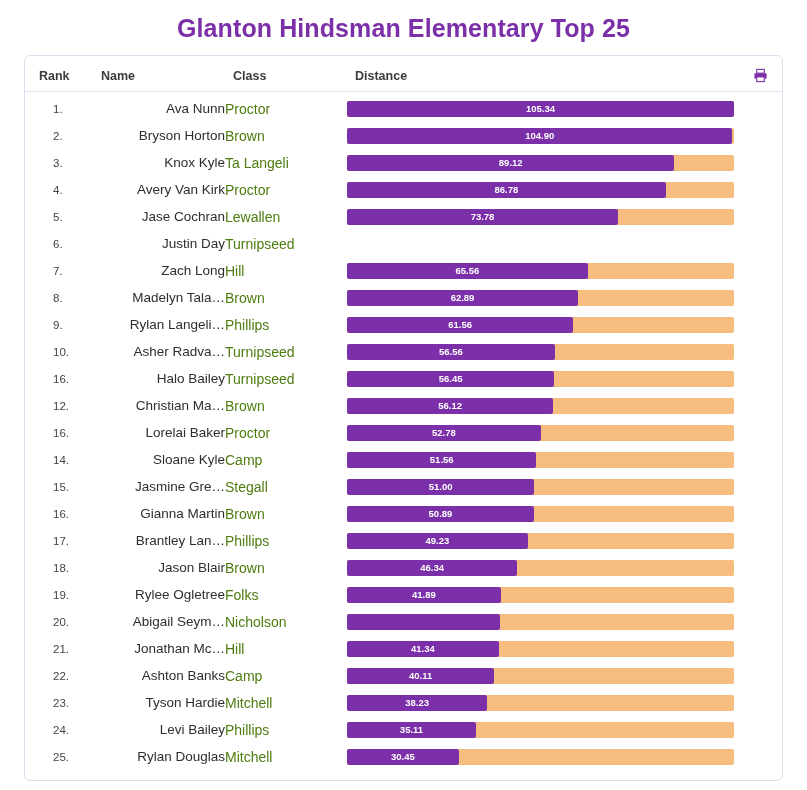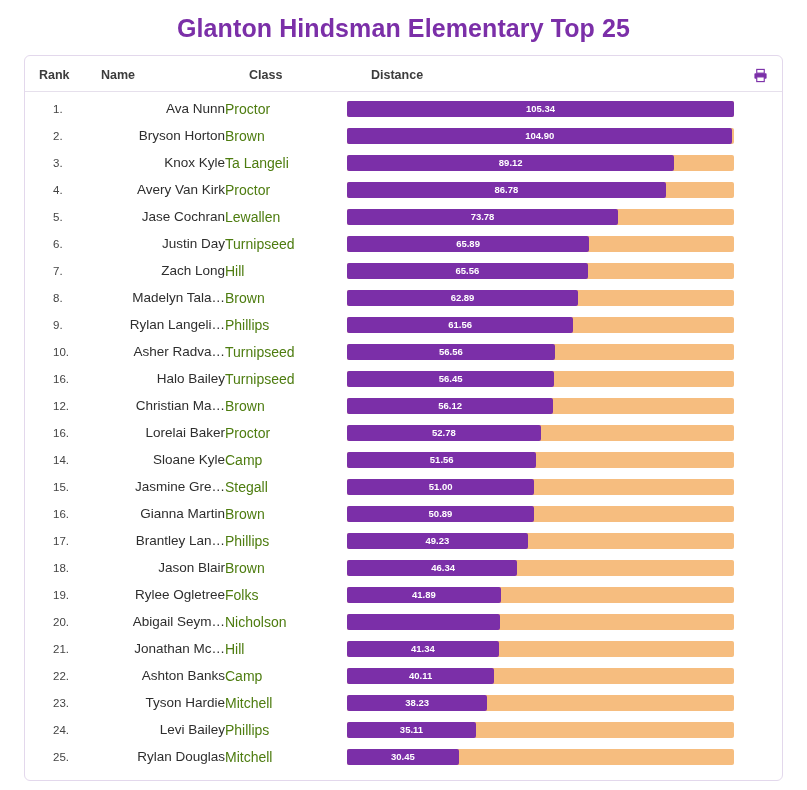--- a/index.html
+++ b/index.html
@@ -30,26 +30,27 @@
   .card {
     margin: 0 24px;
     border: 1px solid #e3d8ec;
     border-radius: 6px;
     background: #ffffff;
     box-sizing: border-box;
     padding: 0;
   }
   .table-head {
     display: flex;
+    align-items: center;
     padding: 12px 14px 8px 14px;
     border-bottom: 1px solid #e6e0ec;
     box-sizing: border-box;
   }
   .col-rank { width: 62px; flex: none; }
-  .col-name { width: 148px; flex: none; }
+  .col-name { width: 132px; flex: none; }
   .col-class { width: 122px; flex: none; }
   .col-dist  { flex: 1 1 auto; }
   .th {
     font-size: 12.5px;
     color: #3c3c3c;
     font-weight: bold;
   }
   .print-cell {
     width: 34px;
     flex: none;
@@ -195,25 +196,20 @@
             <div class="bar-track"></div>
             <div class="bar-fill" style="width: 70.0399%;"></div>
             <div class="bar-value" style="left: 35.0199%;">73.78</div>
           </div>
           <div class="print-cell"></div>
         </div>
         <div class="row">
           <div class="rank">6.</div>
           <div class="name">Justin Day</div>
           <div class="klass">Turnipseed</div>
-          <div class="bar-cell">
-            <div class="bar-track"></div>
-            <div class="bar-fill" style="width: 62.5498%;"></div>
-            <div class="bar-value" style="left: 31.2749%;">65.89</div>
-          </div>
           <div class="print-cell"></div>
         </div>
         <div class="row">
           <div class="rank">7.</div>
           <div class="name">Zach Long</div>
           <div class="klass">Hill</div>
           <div class="bar-cell">
             <div class="bar-track"></div>
             <div class="bar-fill" style="width: 62.2366%;"></div>
             <div class="bar-value" style="left: 31.1183%;">65.56</div>
@@ -330,21 +326,21 @@
           </div>
           <div class="print-cell"></div>
         </div>
         <div class="row">
           <div class="rank">18.</div>
           <div class="name">Jason Blair</div>
           <div class="klass">Brown</div>
           <div class="bar-cell">
             <div class="bar-track"></div>
             <div class="bar-fill" style="width: 43.9909%;"></div>
-            <div class="bar-value" style="left: 21.9954%; margin-left: 11px;">46.34</div>
+            <div class="bar-value" style="left: 21.9954%;">46.34</div>
           </div>
           <div class="print-cell"></div>
         </div>
         <div class="row">
           <div class="rank">19.</div>
           <div class="name">Rylee Ogletree</div>
           <div class="klass">Folks</div>
           <div class="bar-cell">
             <div class="bar-track"></div>
             <div class="bar-fill" style="width: 39.7665%;"></div>

